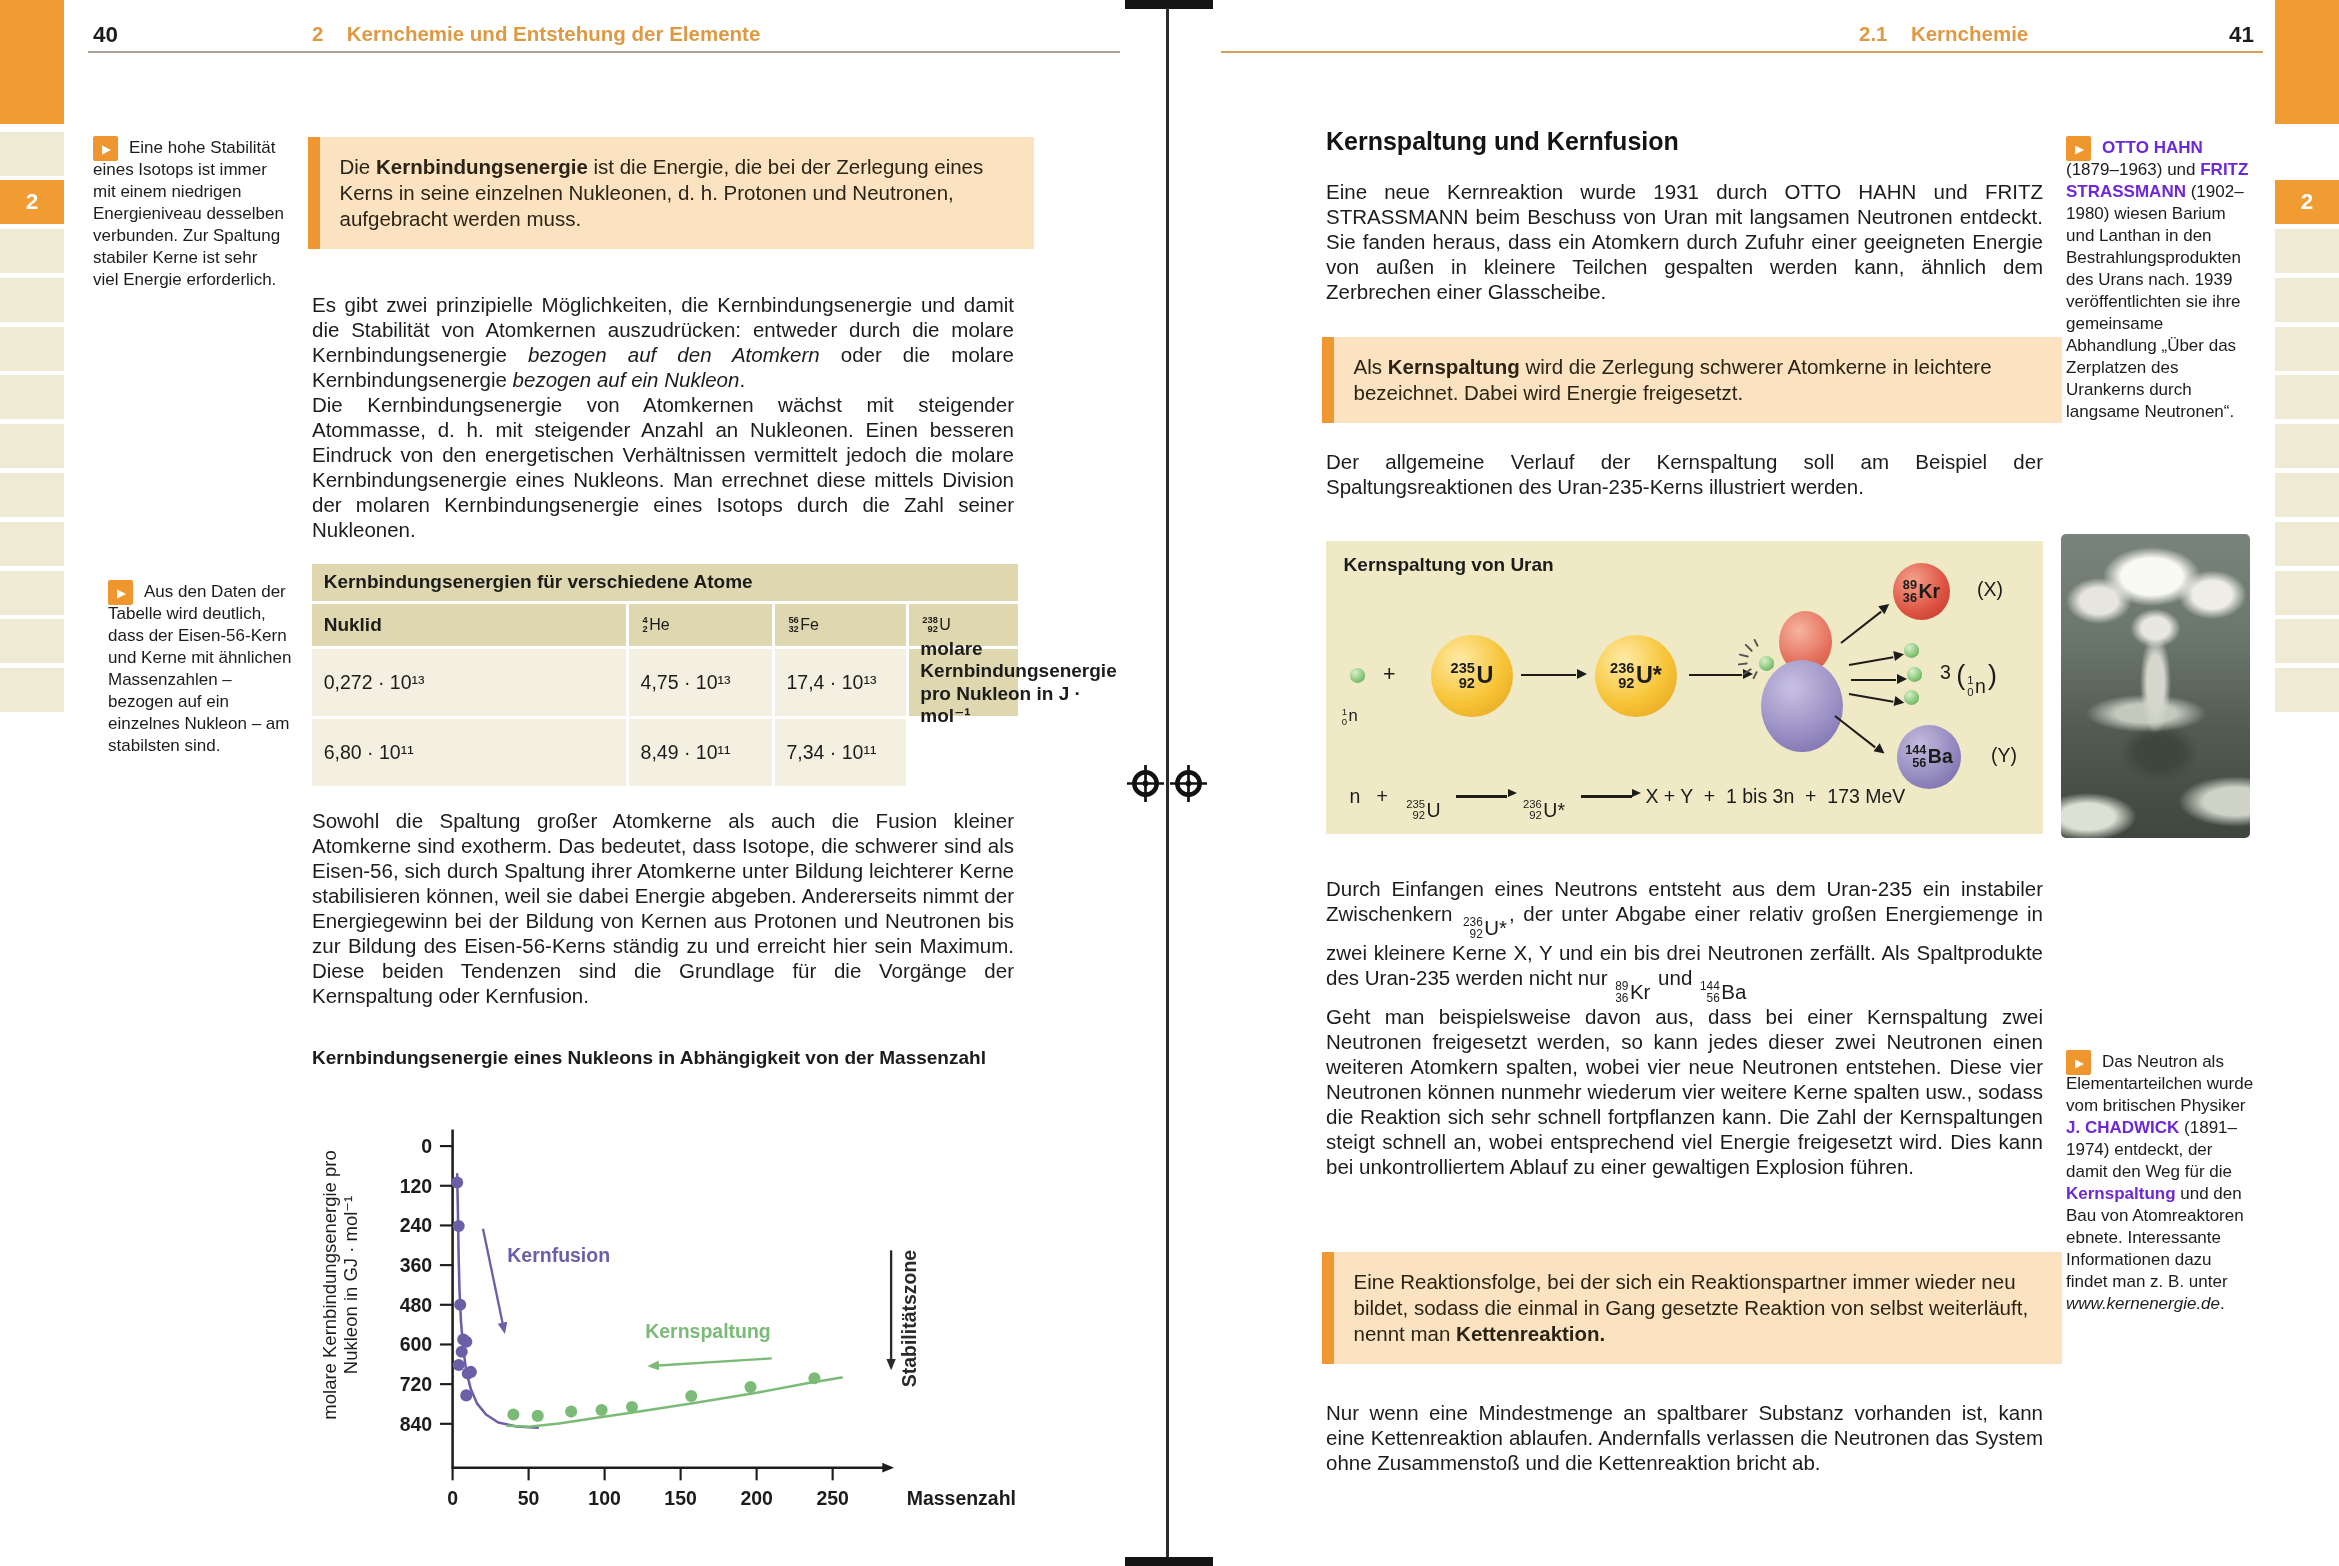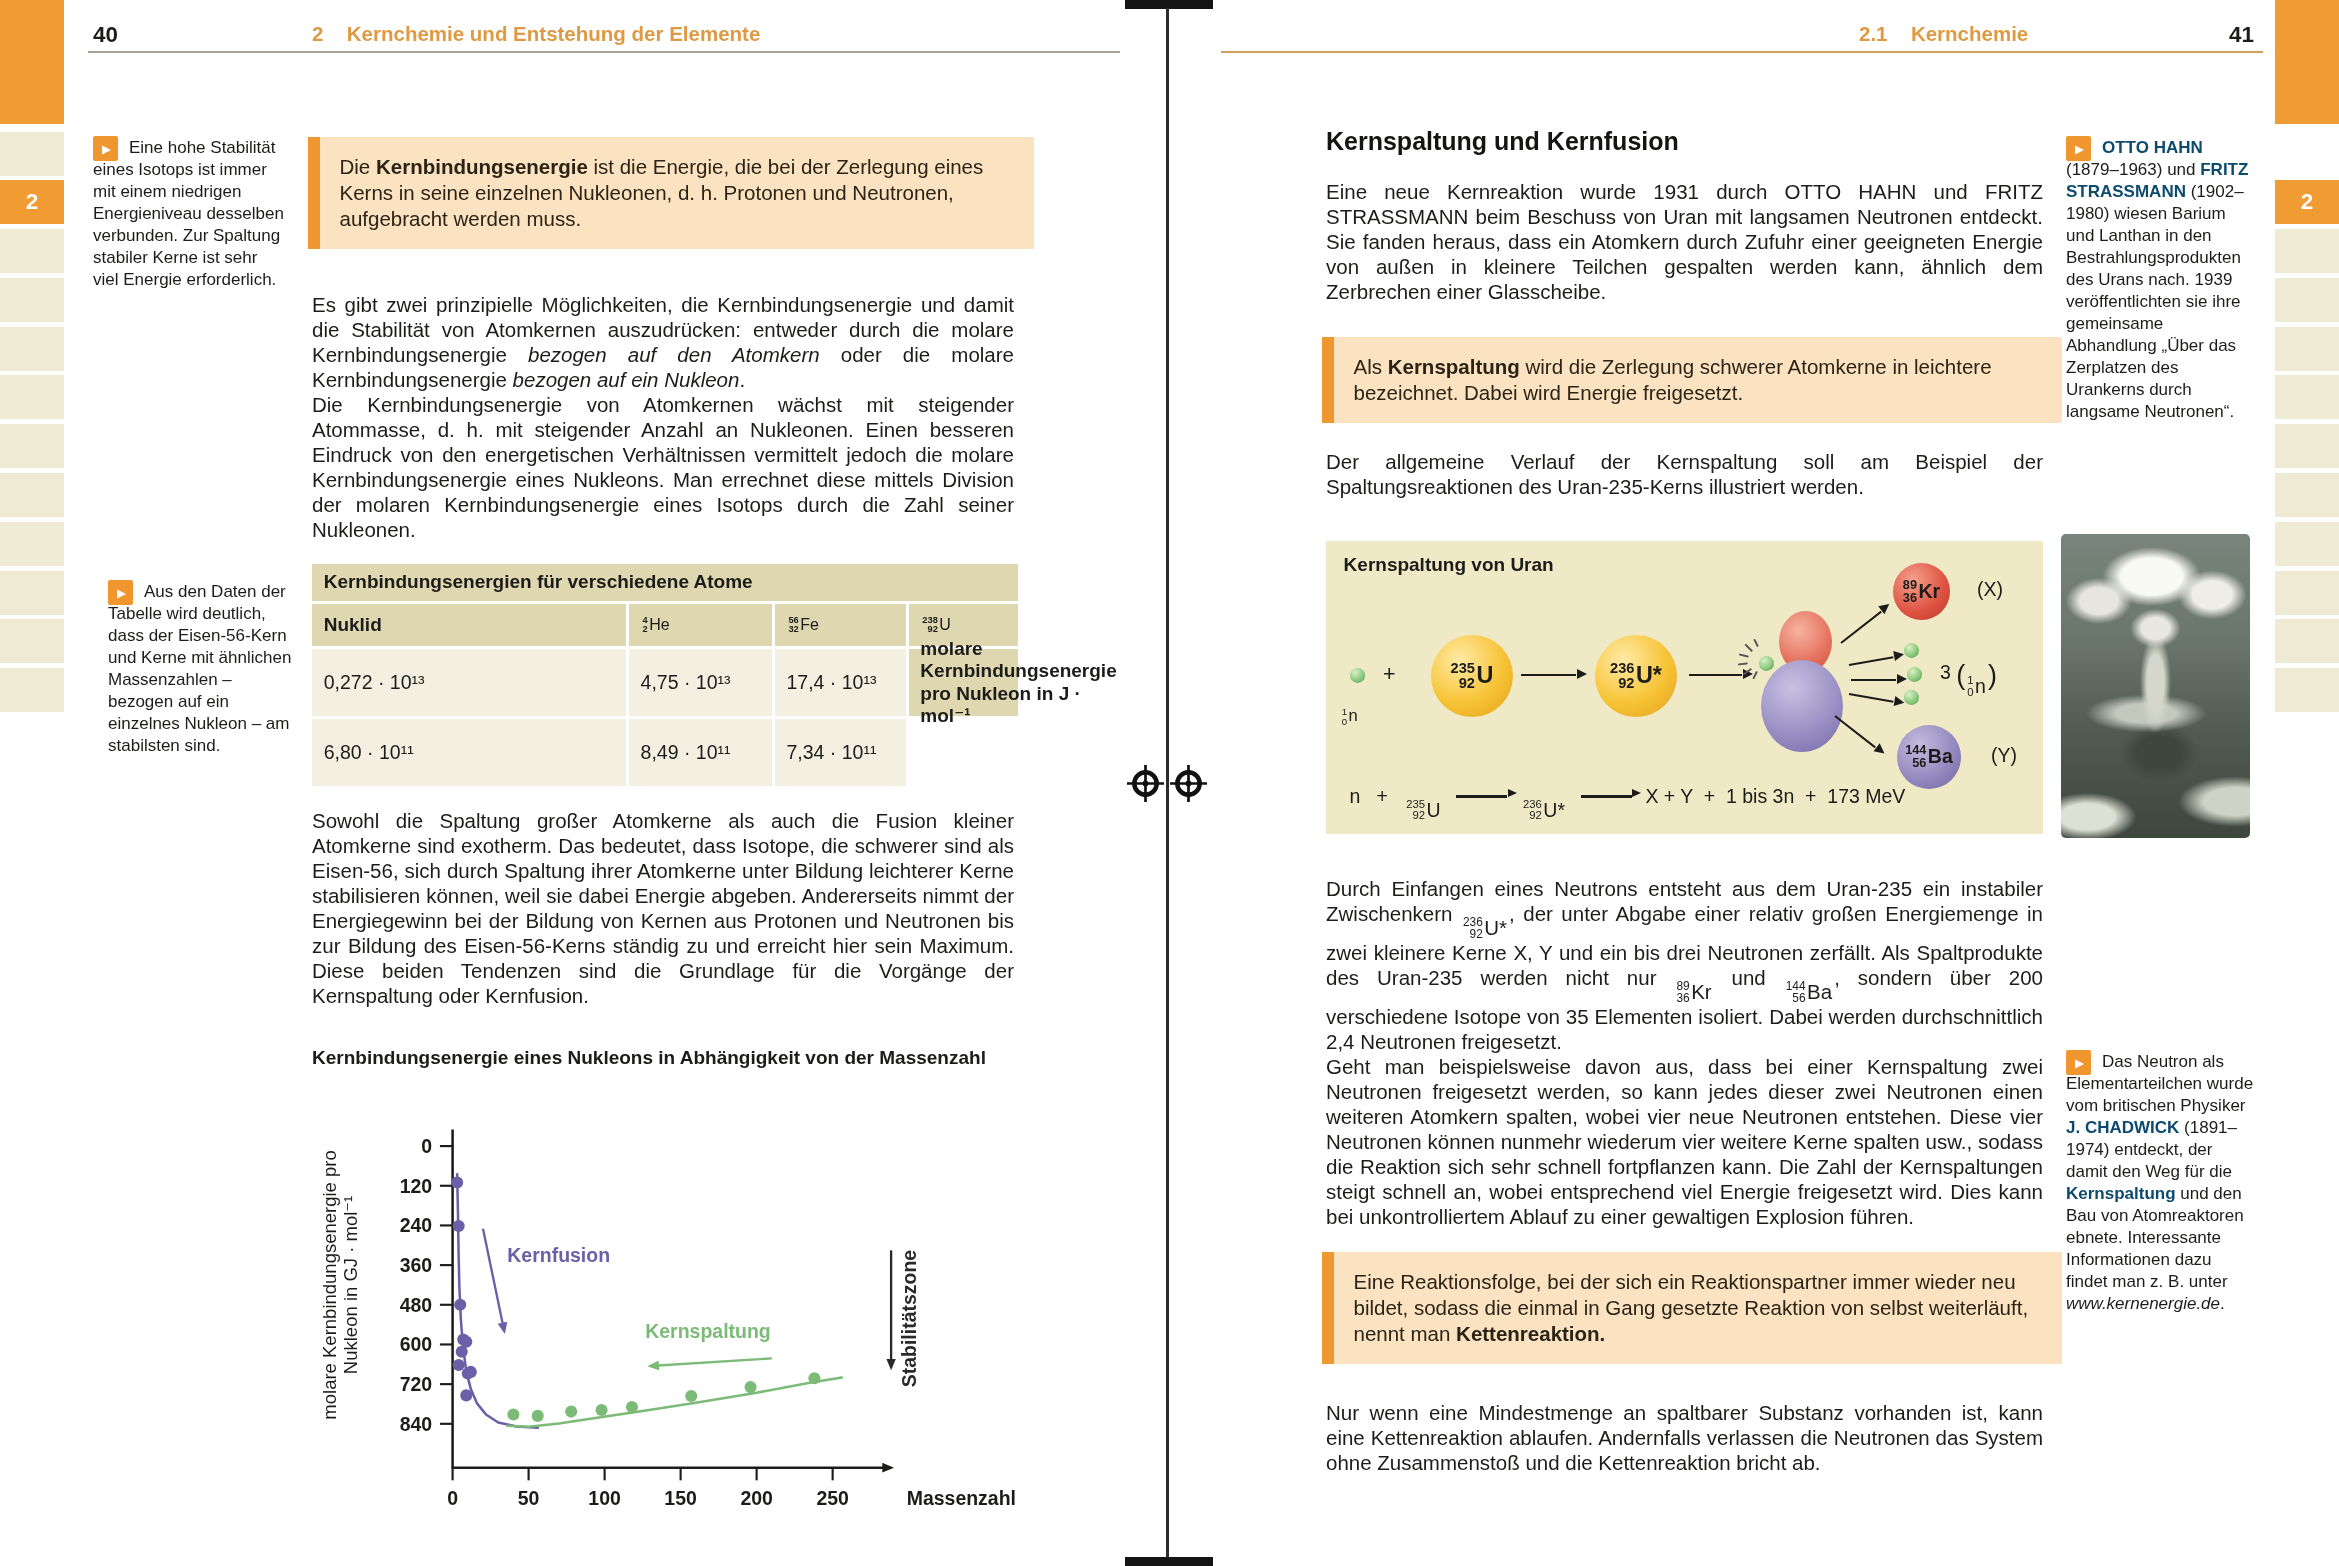--- a/index.html
+++ b/index.html
@@ -32,21 +32,21 @@
   .running-head .rh-num{margin-right:23.4px;}
   .head-rule{position:absolute;top:51px;height:2px;}
   .head-rule.left{left:88px;width:1032px;background:#a8a296;}
   .head-rule.right{left:1221px;width:1042px;background:#d2a159;}
 
   
   .mnote{position:absolute;font-size:17px;line-height:22px;text-indent:36px;color:#1c1c1a;}
   .note-icon{position:absolute;left:0;top:-1px;width:25px;height:25px;background:#f0962f;
     border-radius:2px;display:flex;align-items:center;justify-content:center;text-indent:0;}
   .note-icon::after{content:"▶";color:#ffffff;font-size:11.7px;line-height:1;margin-left:2px;}
-  .blue{color:#0c4a6e;font-weight:bold;}
+  .blue{color:#6d28d9;font-weight:bold;}
   .b{font-weight:bold;}
   .i{font-style:italic;}
 
   
   .bodytext{position:absolute;font-size:20.5px;line-height:25px;text-align:justify;color:#1c1c1a;}
   .bodytext p{margin:0;}
   .heading2{position:absolute;font-size:25px;font-weight:bold;color:#141412;}
 
   
   .defbox{position:absolute;background:#fbe2c0;border-left:12.7px solid #ef9730;
@@ -462,21 +462,21 @@
               <span>89</span>
               <span>36</span>
             </span>
             <span class="nuc-sym">Kr</span>
           </span><span> und </span><span class="nuc">
             <span class="nuc-stack">
               <span>144</span>
               <span>56</span>
             </span>
             <span class="nuc-sym">Ba</span>
-          </span><span>, sondern über 200 verschiedene Isotope von 35 Elementen isoliert. Dabei werden durchschnittlich 2,4 Neutronen freigesetzt.</span></p>
+          </span></p>
       <p><span>Geht man beispielsweise davon aus, dass bei einer Kernspaltung zwei Neutronen freigesetzt werden, so kann jedes dieser zwei Neutronen einen weiteren Atomkern spalten, wobei vier neue Neutronen entstehen. Diese vier Neutronen können nunmehr wiederum vier weitere Kerne spalten usw., sodass die Reaktion sich sehr schnell fortpflanzen kann. Die Zahl der Kernspaltungen steigt schnell an, wobei entsprechend viel Energie freigesetzt wird. Dies kann bei unkontrolliertem Ablauf zu einer gewaltigen Explosion führen.</span></p>
     </div>
 
     <div class="defbox" style="left:1322px;top:1252px;width:685px">
       <span><span>Eine Reaktionsfolge, bei der sich ein Reaktionspartner immer wieder neu bildet, sodass die einmal in Gang gesetzte Reaktion von selbst weiterläuft, nennt man </span><span class="b">Kettenreaktion.</span></span>
     </div>
 
     <div class="bodytext" style="left:1326px;top:1400px;width:717px">
       <p><span>Nur wenn eine Mindestmenge an spaltbarer Substanz vorhanden ist, kann eine Kettenreaktion ablaufen. Andernfalls verlassen die Neutronen das System ohne Zusammenstoß und die Kettenreaktion bricht ab.</span></p>
     </div>

